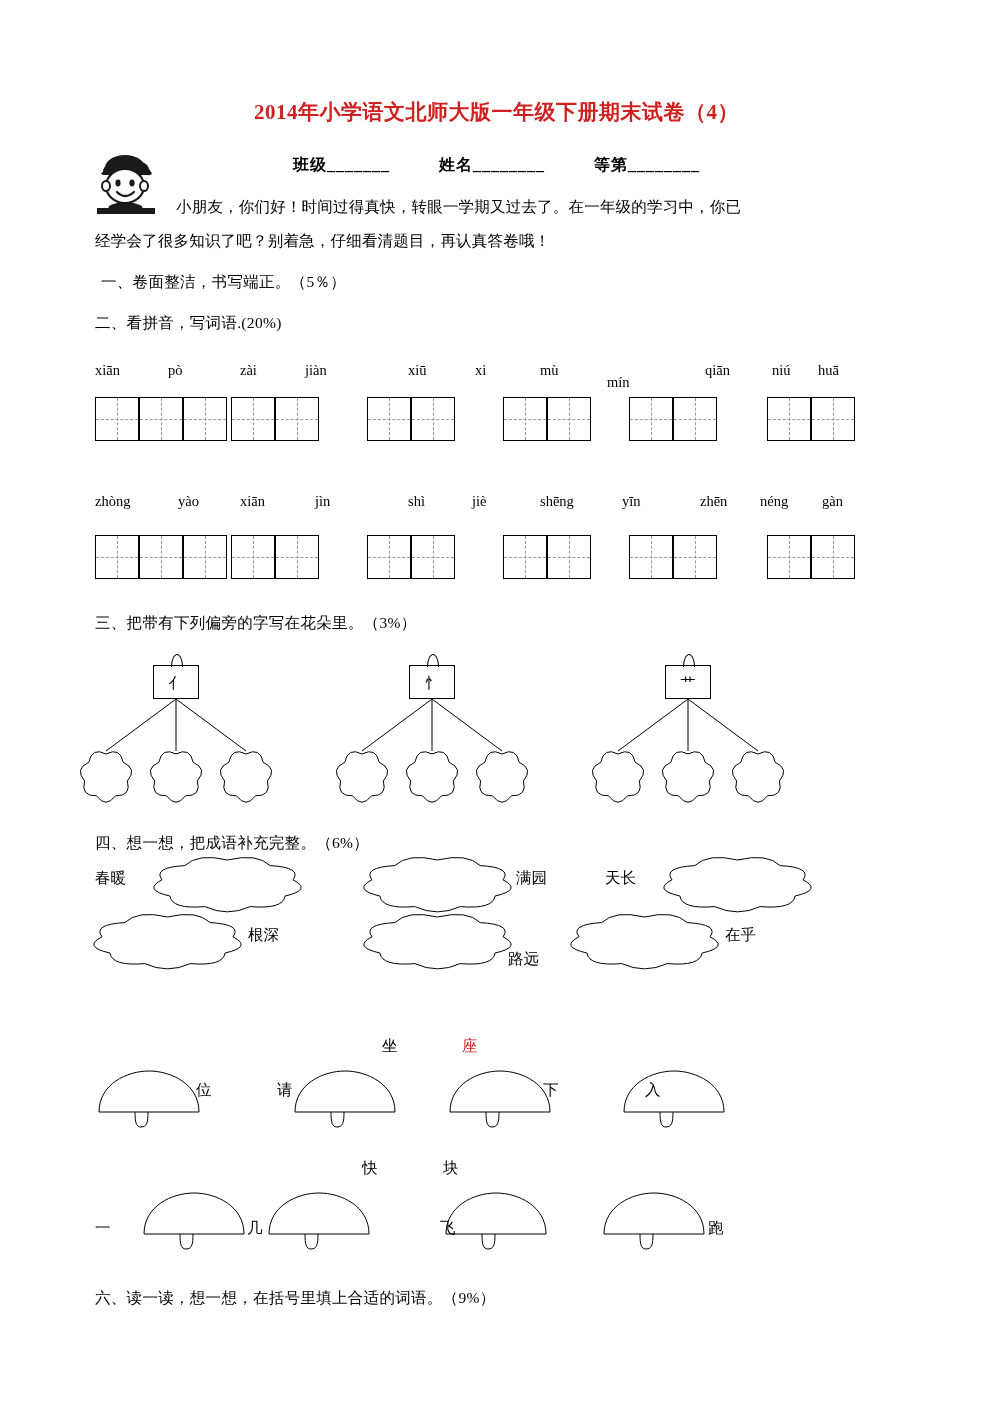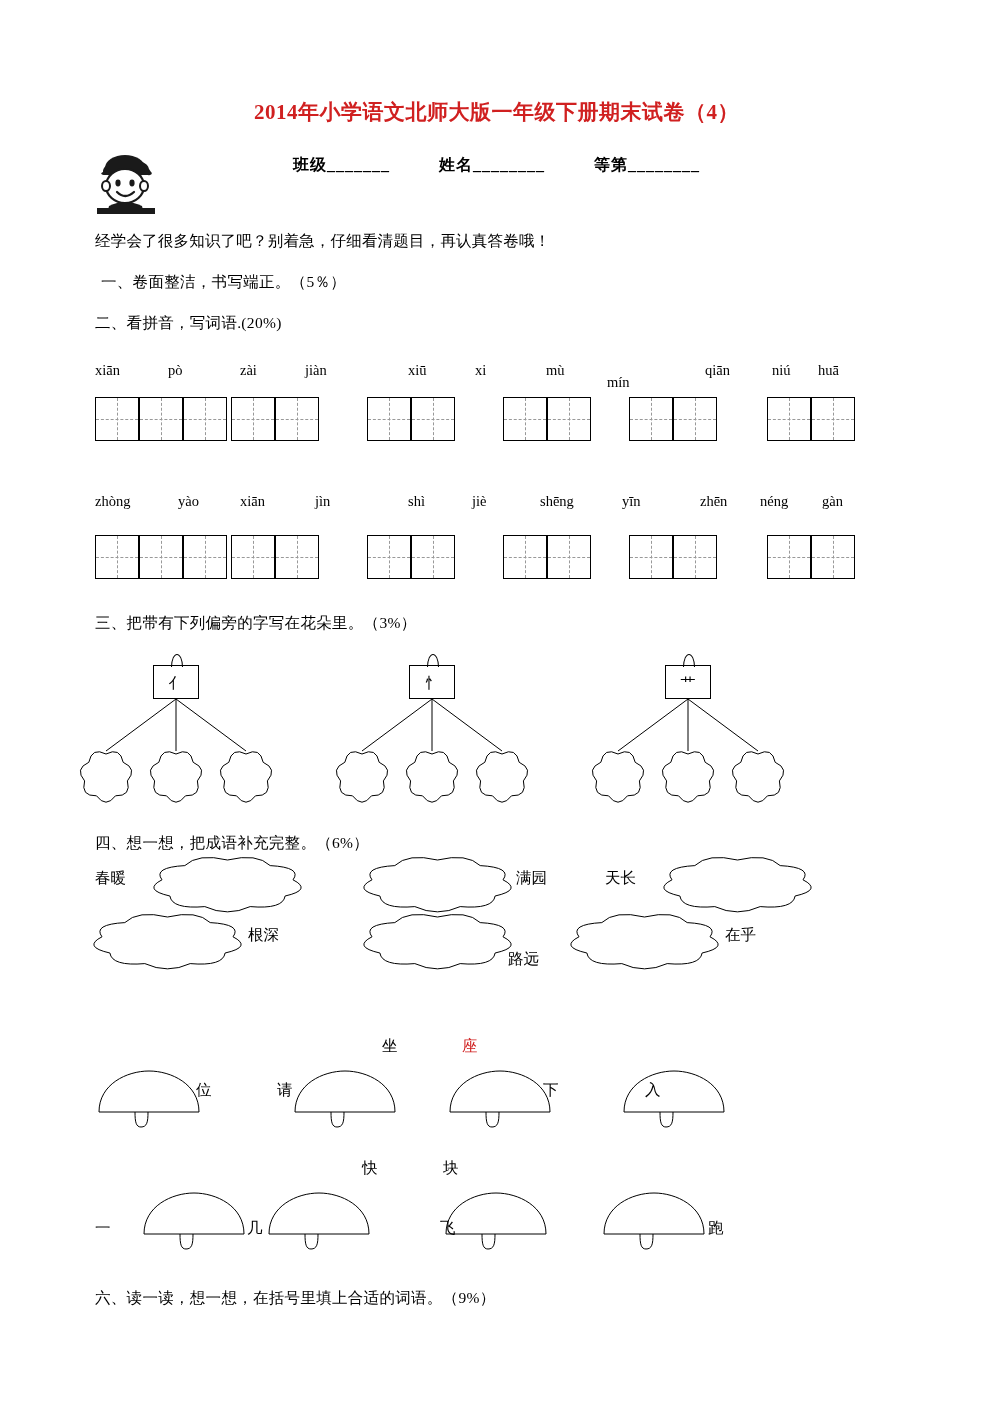--- a/index.html
+++ b/index.html
@@ -146,34 +146,35 @@
       <ellipse cx="23" cy="35" rx="2.6" ry="3.4" fill="#1a1a1a"></ellipse>
       <ellipse cx="37" cy="35" rx="2.6" ry="3.4" fill="#1a1a1a"></ellipse>
 
       <path d="M22 44 Q30 52 39 44" fill="none" stroke="#1a1a1a" stroke-width="2.2" stroke-linecap="round"></path>
 
       <path d="M14 58 Q30 50 47 58 L49 66 L12 66 Z" fill="#1a1a1a"></path>
       <rect x="2" y="60" width="58" height="6" fill="#1a1a1a"></rect>
     </svg>
   </div>
 
+  <div class="para p1">小朋友，你们好！时间过得真快，转眼一学期又过去了。在一年级的学习中，你已</div>
   <div class="para p2">经学会了很多知识了吧？别着急，仔细看清题目，再认真答卷哦！</div>
 
   <div class="qline" style="left:101px; top:272px;">一、卷面整洁，书写端正。（5％）</div>
 
   <div class="qline" style="left:95px; top:313px;">二、看拼音，写词语.(20%)</div>
 
   <div id="pinyin-row1">
       <div class="pinyin" style="left: 95px; top: 362px;">xiān</div>
       <div class="pinyin" style="left: 168px; top: 362px;">pò</div>
       <div class="pinyin" style="left: 240px; top: 362px;">zài</div>
       <div class="pinyin" style="left: 305px; top: 362px;">jiàn</div>
       <div class="pinyin" style="left: 408px; top: 362px;">xiū</div>
       <div class="pinyin" style="left: 475px; top: 362px;">xi</div>
-      <div class="pinyin" style="left: 540px; top: 362px; margin-left: 6px;">mù</div>
+      <div class="pinyin" style="left: 540px; top: 362px;">mù</div>
       <div class="pinyin" style="left: 607px; top: 374px; text-align: center;">mín</div>
       <div class="pinyin" style="left: 705px; top: 362px;">qiān</div>
       <div class="pinyin" style="left: 772px; top: 362px;">niú</div>
       <div class="pinyin" style="left: 818px; top: 362px;">huā</div>
     </div>
   <div id="pinyin-row2">
       <div class="pinyin" style="left: 95px; top: 493px;">zhòng</div>
       <div class="pinyin" style="left: 178px; top: 493px;">yào</div>
       <div class="pinyin" style="left: 240px; top: 493px;">xiān</div>
       <div class="pinyin" style="left: 315px; top: 493px;">jìn</div>

